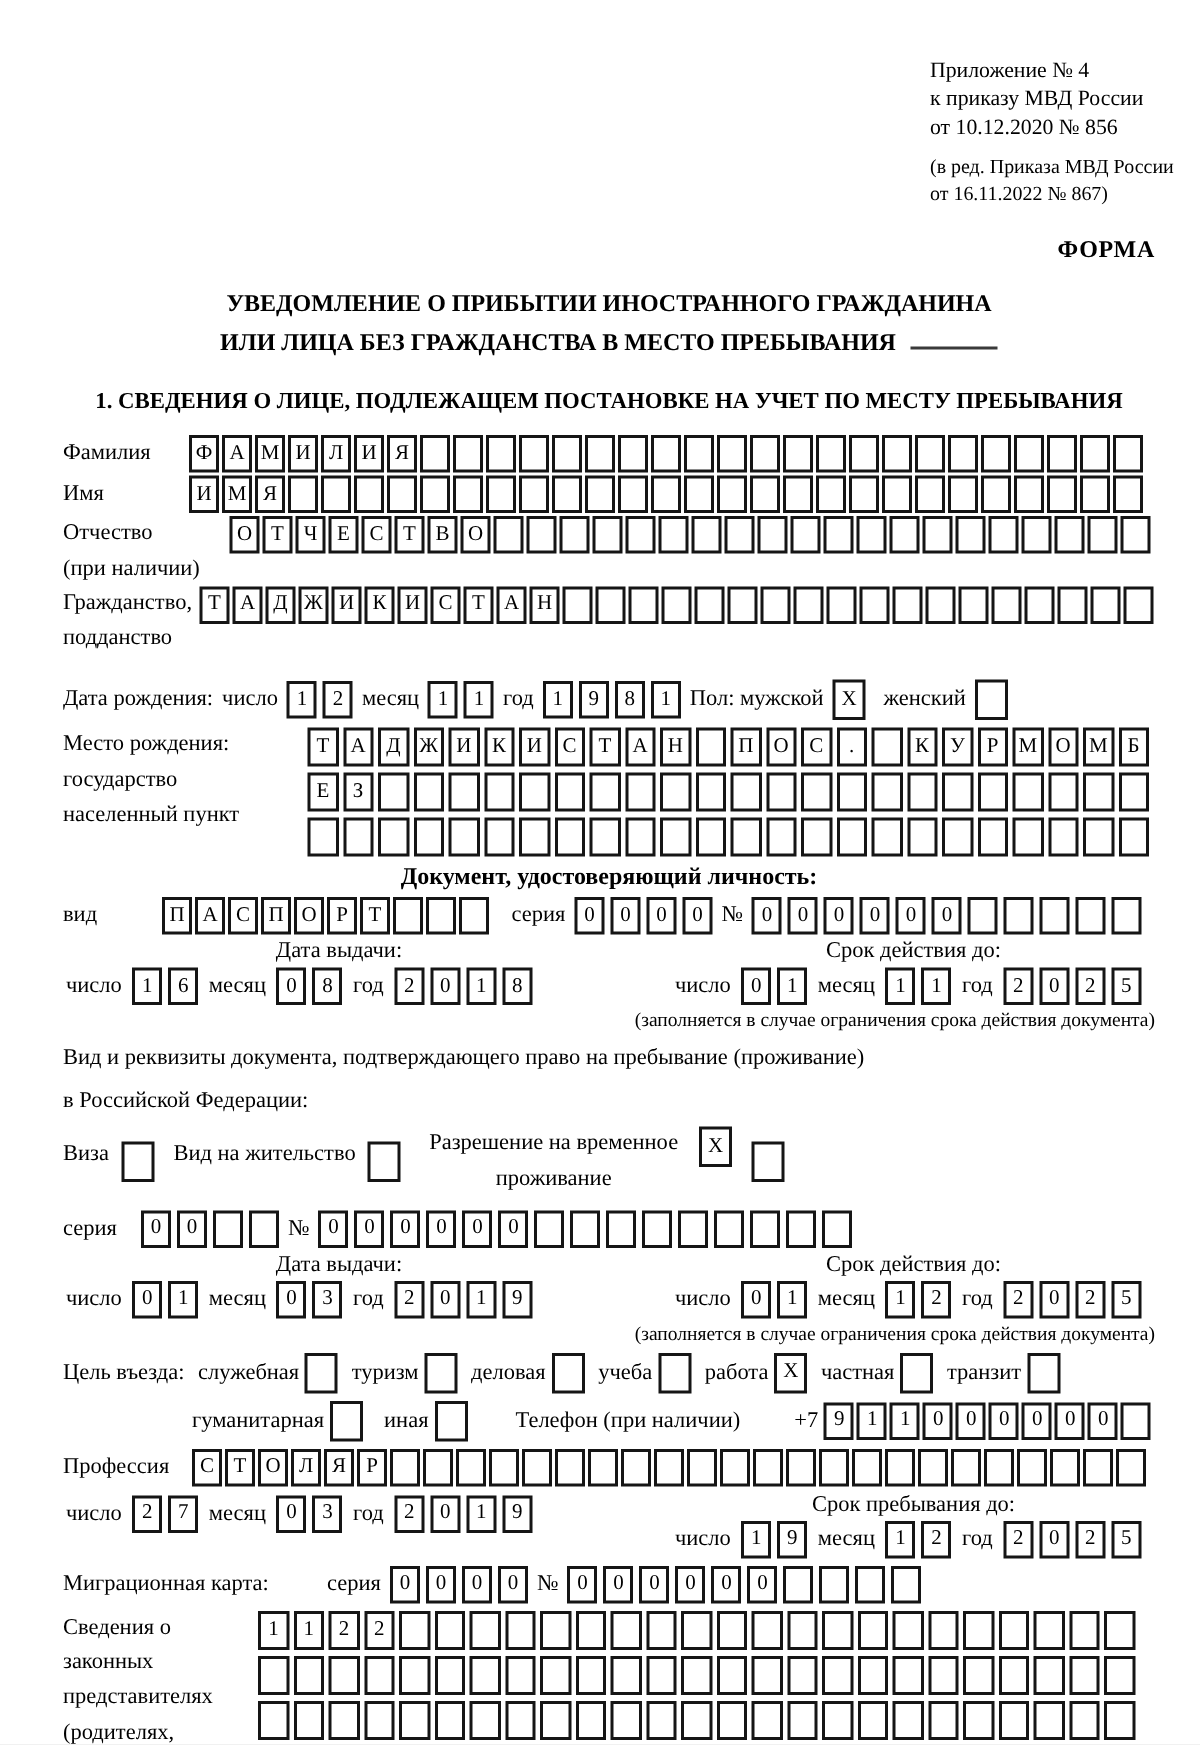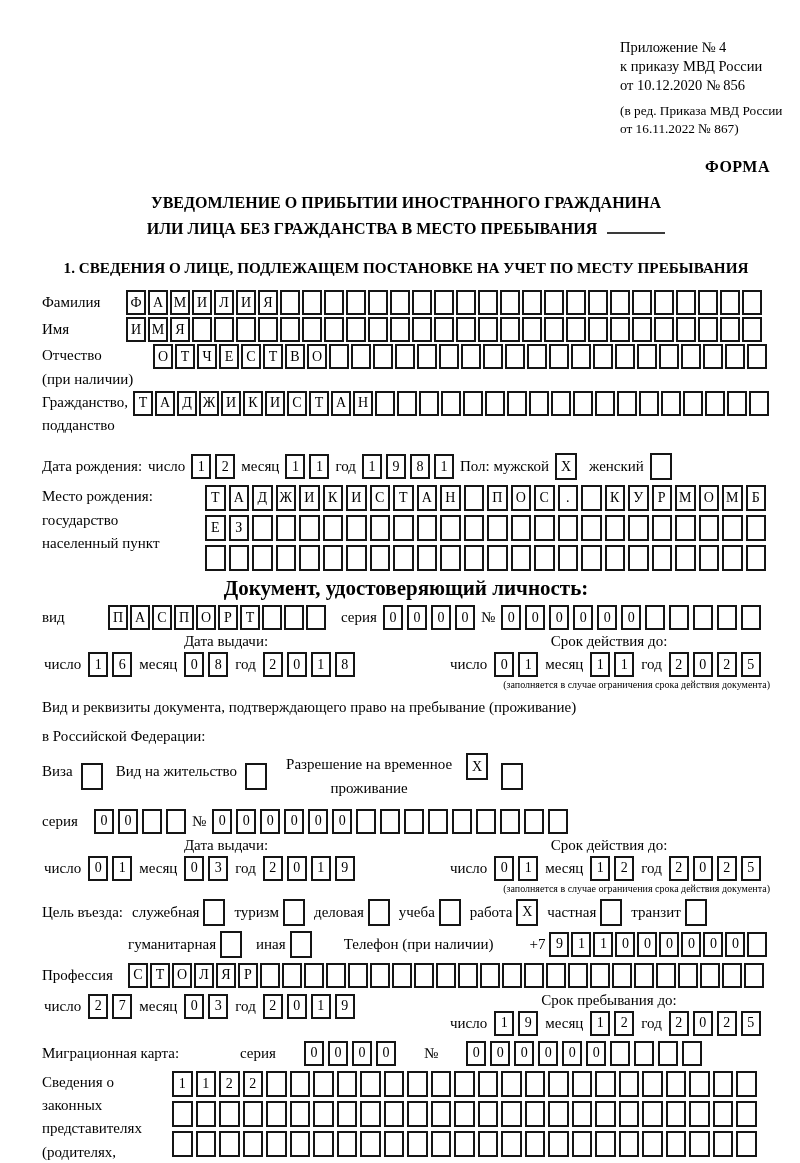--- a/index.html
+++ b/index.html
@@ -23,28 +23,28 @@
   .boxes.mp{gap:3px;}
   .cb{
     display:inline-flex;width:20px;height:25px;box-sizing:border-box;
     border:2px solid #151515;align-items:center;justify-content:center;
     font-size:14px;line-height:1;background:#fff;flex:0 0 auto;
   }
   .mp .cb{width:20.5px;height:26px;}
   .cb.big{width:22px;height:27px;}
   .dl{margin:0 6px;flex:0 0 auto;}
   .stack{display:flex;flex-direction:column;gap:4px;}
-  .subhead{text-align:center;font-weight:bold;margin:5px 0 4px;font-size:21px;}
+  .subhead{text-align:center;font-weight:bold;margin:5px 0 4px;font-size:16px;}
   .dates{display:flex;justify-content:space-between;margin-top:3px;}
   .dcol.left{width:368px;}
   .dcol.right{width:322px;}
   .dhead{text-align:center;}
   .dline{display:flex;align-items:center;gap:5px;margin-top:2px;}
   .dline .dl{margin:0 2px;}
-  .note{text-align:right;font-size:10px;margin:2px 0 5px;}
+  .note{text-align:right;font-size:13px;margin:2px 0 5px;}
   .intro{margin-top:3px;line-height:1.7;}
   .resopts{display:flex;align-items:center;gap:13px;margin:4px 0 9px;}
   .opt{display:flex;align-items:flex-start;gap:8px;}
   .optlbl.center{text-align:center;line-height:1.55;}
   .w178{width:178px;} .w196{width:196px;}
   .plbl{margin:0 4px 0 9px;flex:0 0 auto;}
   .lblcol{line-height:1.55;}
 </style>
 </head>
 <body>
@@ -627,21 +627,21 @@
         <span class="boxes sp">
             <span class="cb">2</span>
             <span class="cb">0</span>
             <span class="cb">2</span>
             <span class="cb">5</span>
           </span>
       </div>
     </div>
   </div>
 
-  <div class="row" style="margin-top:5px;margin-bottom:5px;gap:22px;">
+  <div class="row" style="margin-top:5px;margin-bottom:5px;">
     <span class="lbl" style="width:176px">Миграционная карта:</span>
     <span class="dl" style="margin-left:0">серия</span>
     <span class="boxes sp">
         <span class="cb">0</span>
         <span class="cb">0</span>
         <span class="cb">0</span>
         <span class="cb">0</span>
       </span>
     <span class="dl">№</span>
     <span class="boxes sp">

